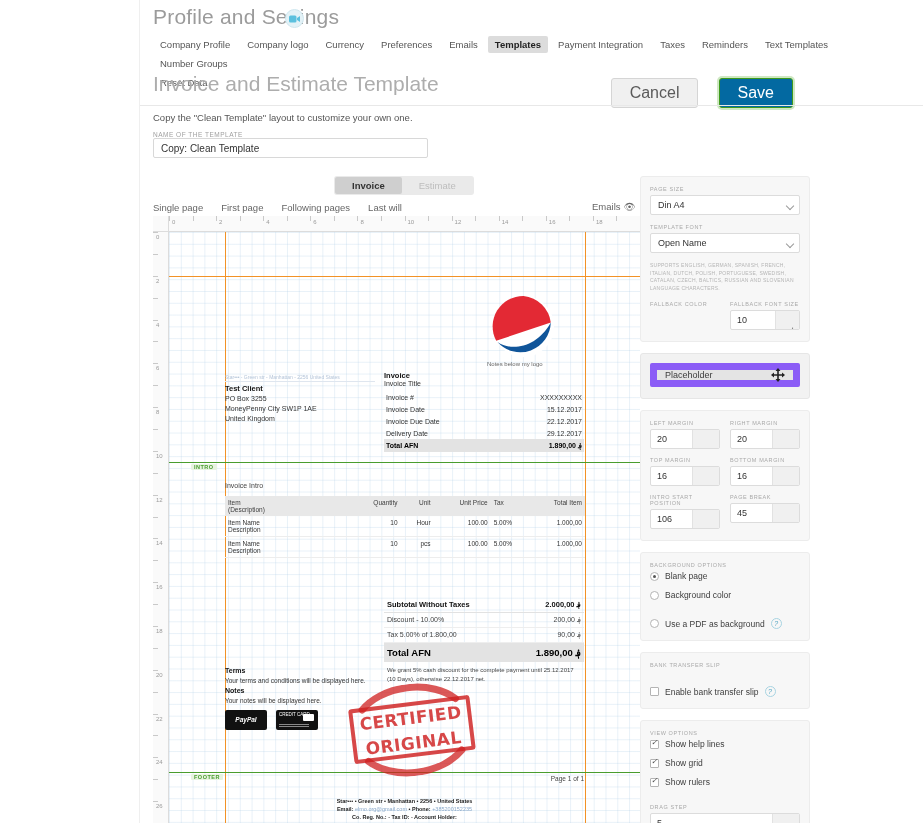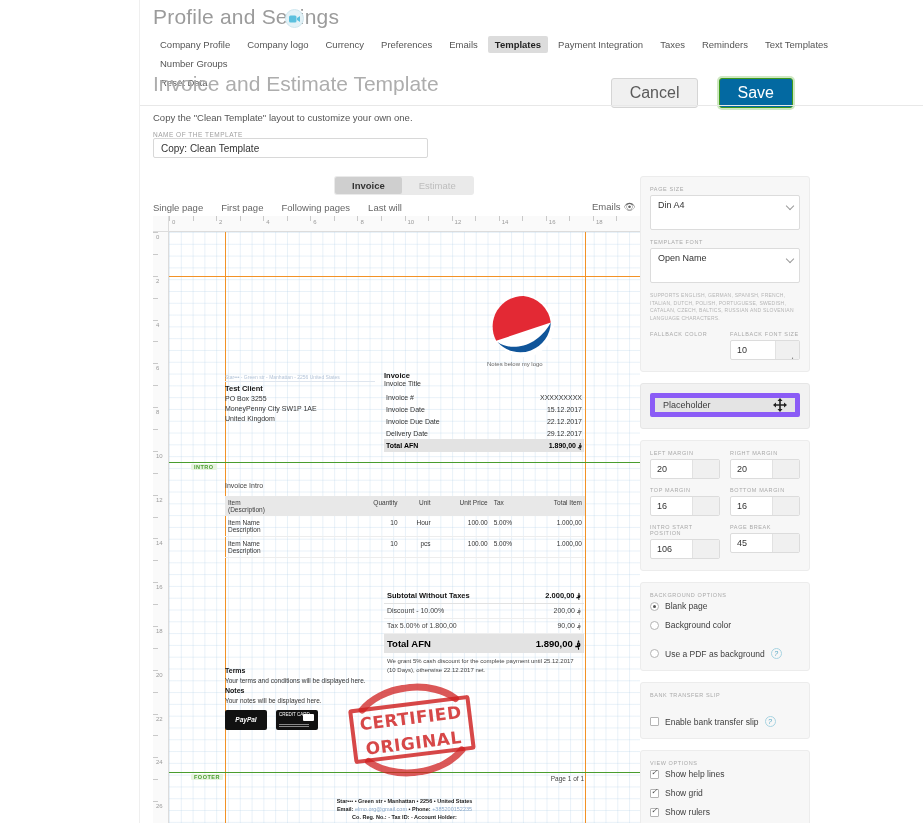--- a/index.html
+++ b/index.html
@@ -126,21 +126,21 @@
   .items { position:absolute; left:56px; top:264px; width:360px; font-size:6.5px; color:#333; }
   .items .th { display:flex; background:#e8e8e8; padding:3px 3px; font-size:6.5px; color:#3c3c3c; }
   .items .tr { display:flex; padding:3px 3px; border-bottom:1px solid #ededed; }
   .c-item { width:130px; }
   .c-qty  { width:60px; text-align:right; }
   .c-unit { width:45px; text-align:right; padding-right:8px; }
   .c-price{ width:55px; text-align:right; }
   .c-tax  { width:40px; text-align:left; padding-left:6px; }
   .c-tot  { width:65px; text-align:right; }
 
-  .totals { position:absolute; left:215px; top:356px; width:200px; font-size:7px; }
+  .totals { position:absolute; left:215px; top:365px; width:200px; font-size:7px; }
   .tot-row { display:flex; justify-content:space-between; padding:3px 3px; border-bottom:1px solid #eee; }
   .tot-row.head { font-weight:bold; font-size:7.5px; color:#111; border-bottom:1px solid #e2e2e2; }
   .tot-row.grand { background:#e3e3e3; font-weight:bold; font-size:9.5px; color:#000; border:none; padding:4px 3px; }
   .tot-note { font-size:6px; color:#444; padding:4px 3px 0; line-height:9px; }
 
   .terms { position:absolute; left:56px; top:434px; font-size:6.5px; color:#333; line-height:10px; }
   .terms b { font-size:7px; color:#111; }
   .paybadges { position:absolute; left:56px; top:478px; }
   .badge { display:inline-block; width:42px; height:20px; background:#111; border-radius:2px;
            color:#fff; font-size:6.5px; font-style:italic; font-weight:bold;
@@ -173,21 +173,21 @@
   .footer-doc b { color:#222; }
   .footer-doc .blue { color:#8aa8c9; }
 
   
   .panel { position:absolute; left:500px; top:176px; width:170px; }
   .card { background:#f7f7f7; border:1px solid #ececec; border-radius:3px; padding:9px 9px 11px; margin-bottom:11px; }
   .card.flat { background:#f2f2f2; border:1px solid #e6e6e6; }
   .lbl { font-size:5.5px; letter-spacing:.6px; color:#a9a9a9; text-transform:uppercase; display:block; margin-bottom:3px; }
   .select {
     position:relative; background:#fff; border:1px solid #dcdcdc; border-radius:2px;
-    height:35px; line-height:18px; font-size:9px; color:#333; padding:0 18px 18px 7px;
+    height:20px; line-height:18px; font-size:9px; color:#333; padding:0 18px 18px 7px;
     margin-bottom:9px; cursor:pointer;
   }
   .chev { position:absolute; right:6px; top:7px; width:6px; height:6px;
           border-right:1.4px solid #9a9a9a; border-bottom:1.4px solid #9a9a9a;
           transform:rotate(45deg); }
   .helptext { font-size:5px; letter-spacing:.25px; line-height:7.5px; color:#b5b5b5; text-transform:uppercase; margin-bottom:9px; }
 
   .row2 { display:flex; gap:10px; }
   .col { flex:1; }
   .inputgrp { display:flex; border:1px solid #dcdcdc; border-radius:2px; overflow:hidden; height:20px; background:#fff; }
@@ -197,21 +197,21 @@
   }
   .inputgrp .unit {
     background:#f0f0f0; border-left:1px solid #e2e2e2; font-size:14px; color:#888;
     padding:12px 7px; line-height:18px; min-width:24px; text-align:center;
   }
   .swatchgrp { display:flex; border:1px solid #dcdcdc; border-radius:2px; overflow:hidden; height:20px; background:#fff; }
   .swatch { width:26px; background:#f4f4f4; border-left:1px solid #e2e2e2; display:flex; align-items:center; justify-content:center; }
   .swatch i { display:block; width:12px; height:12px; background:#000; border:1px solid #555; }
 
   .placeholder-bar {
-    background:#e4e4e4; border:5px solid #8b5cf6; border-radius:2px;
+    background:#e4e4e4; border:7px solid #8b5cf6; border-radius:2px;
     height:24px; line-height:22px; font-size:9px; color:#3d3d3d; padding:0 8px;
     display:flex; align-items:center; justify-content:space-between; cursor:move;
   }
   .mv { width:14px; height:14px; }
 
   .opt { display:flex; align-items:center; margin-bottom:9px; font-size:8.5px; color:#3d3d3d; }
   .opt:last-child { margin-bottom:0;margin-top:18px; }
   .radio { width:9px; height:9px; border:1px solid #b4b4b4; border-radius:50%; margin-right:6px;
            background:#fff; flex:none; position:relative; }
   .radio.on::after { content:""; position:absolute; left:2px; top:2px; width:3px; height:3px;

